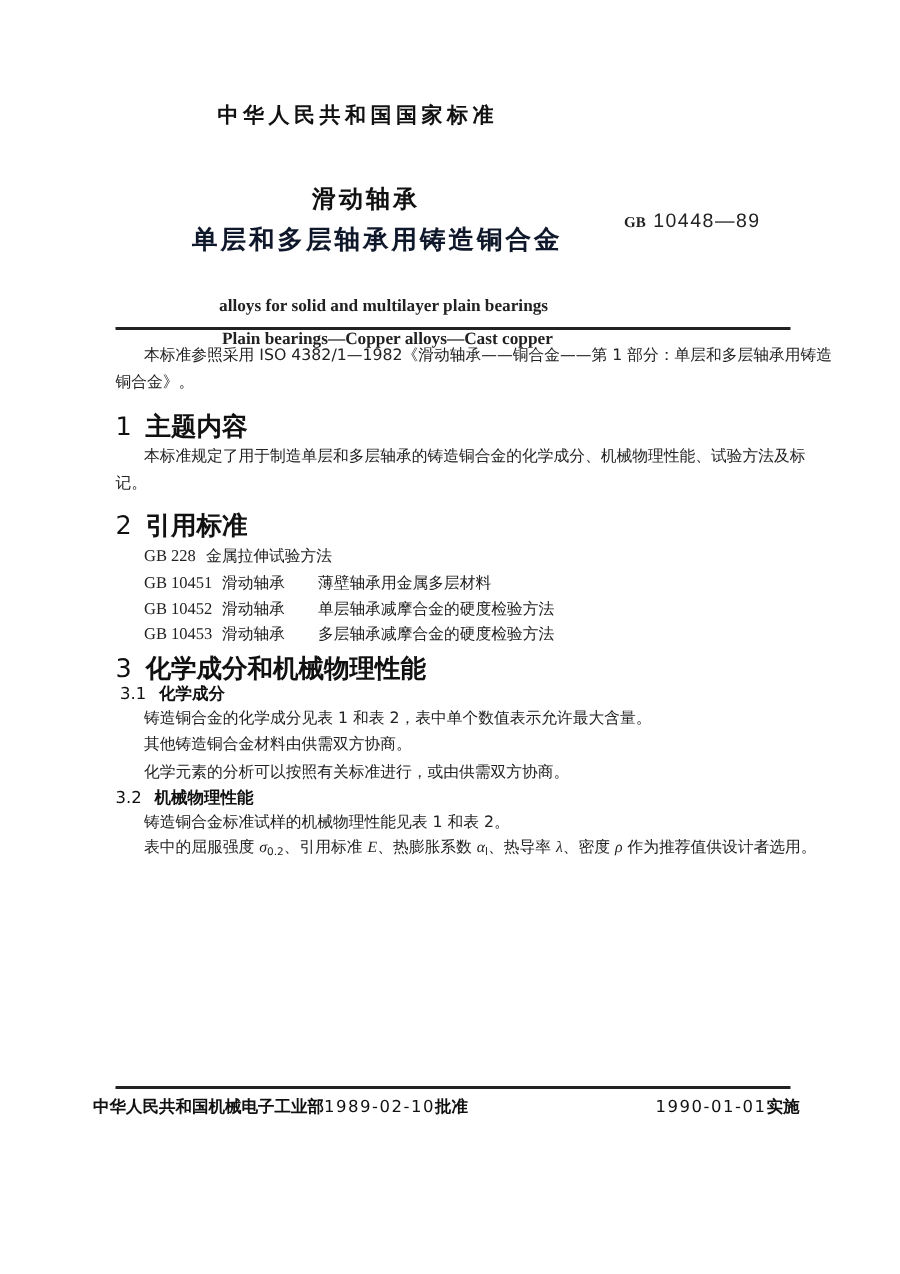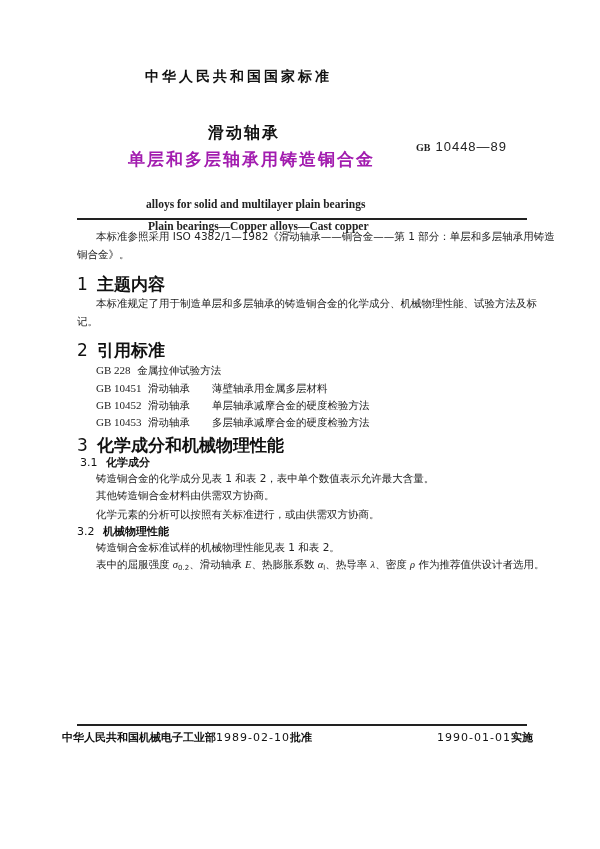--- a/index.html
+++ b/index.html
@@ -5,21 +5,21 @@
     html, body { margin: 0; padding: 0; background: #ffffff; }
     body {
       width: 600px; height: 849px; position: relative; overflow: hidden;
       font-family: "DejaVu Sans", "Liberation Sans", sans-serif;
       color: #1a1a1a;
     }
     .abs { position: absolute; white-space: nowrap; }
 
     .national-std { top: 68px; left: 145px; font-size: 14px; font-weight: bold; letter-spacing: 3px; color: #111; }
     .title1 { top: 123px; left: 208px; font-size: 16px; font-weight: bold; letter-spacing: 2px; color: #111; }
-    .title2 { top: 148px; left: 128px; font-size: 17px; font-weight: bold; letter-spacing: 2px; color: #a21caf; }
+    .title2 { top: 148px; left: 128px; font-size: 17px; font-weight: bold; letter-spacing: 2px; color: #0f172a; }
     .std-no { top: 139px; left: 416px; font-size: 12px; color: #222; font-family: "Liberation Sans Narrow", "Liberation Sans", sans-serif; }
     .std-no .gb { font-family: "Liberation Serif", serif; font-weight: bold; font-size: 10px; margin-right: 5px; }
     .std-no .num { font-size: 13px; letter-spacing: 1px; }
     .en1 { top: 180px; left: 148px; font-family: "Liberation Serif", serif; font-weight: bold; font-size: 11.5px; color: #222; margin-top: 40px; }
     .en2 { top: 198px; left: 146px; font-family: "Liberation Serif", serif; font-weight: bold; font-size: 11.5px; color: #222; }
 
     .rule { position: absolute; height: 1.5px; background: #222; }
     .rule-top { top: 218px; left: 77px; width: 450px; }
     .rule-bottom { top: 724px; left: 77px; width: 450px; }
 
@@ -115,21 +115,21 @@
   </div>
   <div class="abs body-text p31-0">铸造铜合金的化学成分见表 1 和表 2，表中单个数值表示允许最大含量。</div>
   <div class="abs body-text p31-1">其他铸造铜合金材料由供需双方协商。</div>
   <div class="abs body-text p31-2">化学元素的分析可以按照有关标准进行，或由供需双方协商。</div>
 
   <div class="abs h2 h-sec32">
     <span class="num">3.2</span><span>机械物理性能</span>
   </div>
   <div class="abs body-text p32-0">铸造铜合金标准试样的机械物理性能见表 1 和表 2。</div>
   <div class="abs body-text p32-1">
-    <span>表中的屈服强度 </span><span class="sym">σ</span><span class="sub">0.2</span><span>、滑动轴承 </span><span class="sym">E</span><span>、热膨胀系数 </span><span class="sym">α</span><span class="sub">l</span><span>、热导率 </span><span class="sym">λ</span><span>、密度 </span><span class="sym">ρ</span><span> 作为推荐值供设计者选用。</span>
+    <span>表中的屈服强度 </span><span class="sym">σ</span><span class="sub">0.2</span><span>、引用标准 </span><span class="sym">E</span><span>、热膨胀系数 </span><span class="sym">α</span><span class="sub">l</span><span>、热导率 </span><span class="sym">λ</span><span>、密度 </span><span class="sym">ρ</span><span> 作为推荐值供设计者选用。</span>
   </div>
 
   <div class="rule rule-bottom"></div>
 
   <div class="abs footer-left">
     <span>中华人民共和国机械电子工业部</span><span class="date">1989-02-10</span><span>批准</span>
   </div>
   <div class="abs footer-right">
     <span class="date">1990-01-01</span><span class="lbl">实施</span>
   </div>

